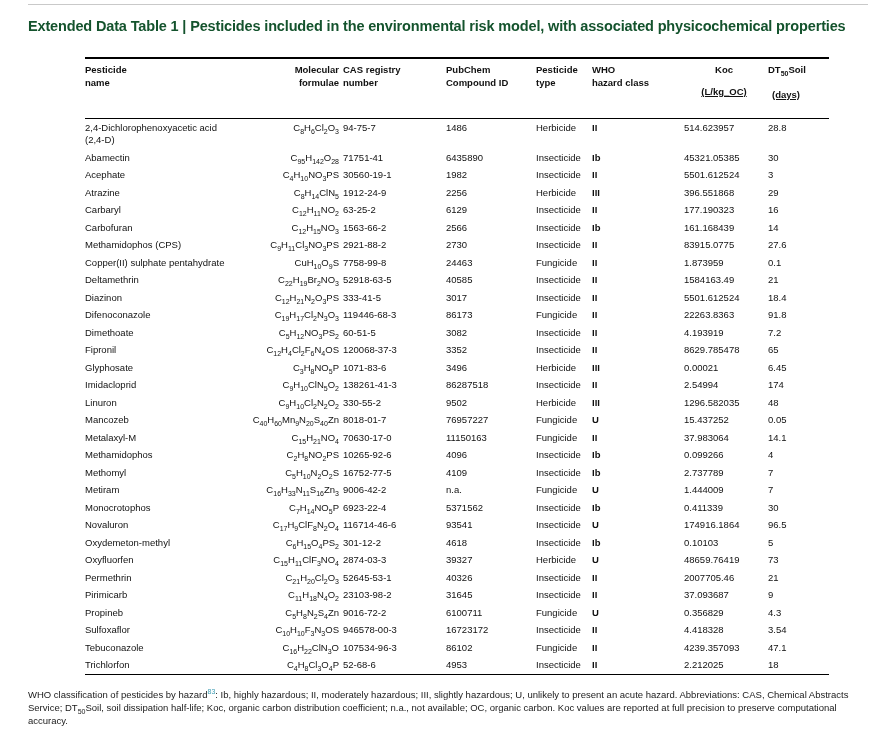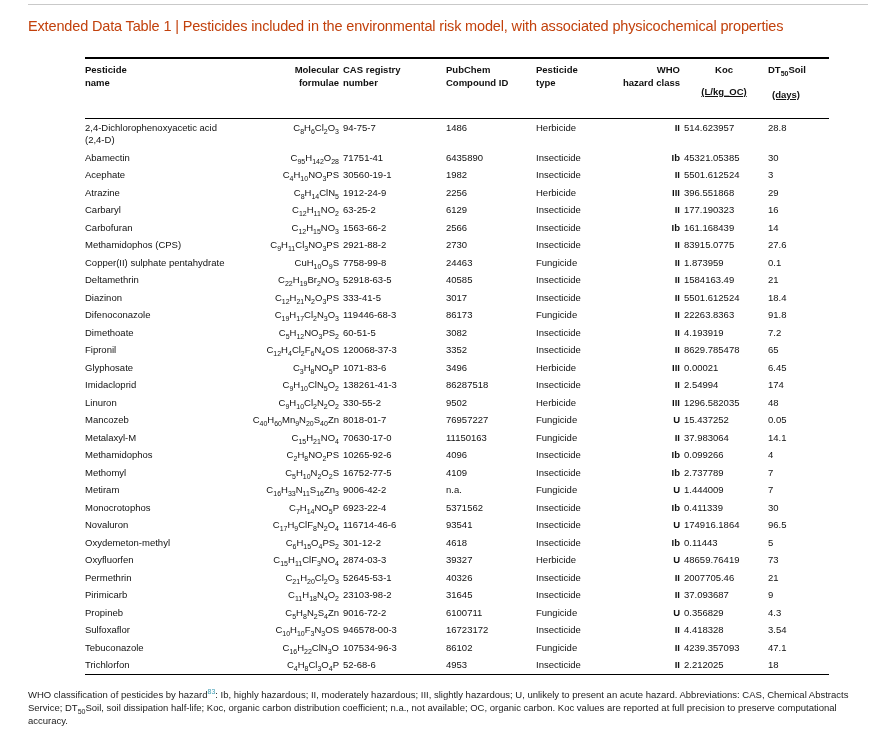--- a/index.html
+++ b/index.html
@@ -6,21 +6,21 @@
   body{
     width:890px;height:751px;position:relative;overflow:hidden;
     font-family:"Liberation Sans", sans-serif;color:#111;
     -webkit-font-smoothing:antialiased;
   }
   .top-rule{
     margin:4px 22px 0 28px;border:0;border-top:1px solid #c9c9c9;height:0;
   }
   .title{
     margin:12px 28px 0 28px;
-    font-size:14.5px;font-weight:normal;letter-spacing:-0.15px;color:#c2410c;
+    font-size:14.5px;font-weight:bold;letter-spacing:-0.15px;color:#14532d;
     line-height:18px;
   }
   .table-wrap{margin:22px 0 0 85px;width:716px;}
   table.data{
     border-collapse:collapse;width:716px;table-layout:fixed;
     border-top:2px solid #000;border-bottom:1px solid #000;
     font-size:9.5px;
   }
   thead th{
     text-align:left;vertical-align:top;font-weight:bold;
@@ -31,21 +31,21 @@
   tbody td{
     vertical-align:top;text-align:left;
     padding:2.5px 4px 2.5px 0;line-height:12.5px;
   }
   
   th:nth-child(1),td:nth-child(1){width:143px;}
   th:nth-child(2),td:nth-child(2){width:107px;text-align:right;}
   th:nth-child(3),td:nth-child(3){width:99px;}
   th:nth-child(4),td:nth-child(4){width:86px;}
   th:nth-child(5),td:nth-child(5){width:52px;}
-  th:nth-child(6),td:nth-child(6){width:88px;text-align:right;}
+  th:nth-child(6),td:nth-child(6){width:88px;}
   th:nth-child(7),td:nth-child(7){width:80px;}
   th:nth-child(8),td:nth-child(8){width:57px;}
   
   thead th:nth-child(7){text-align:center;}
   thead th:nth-child(8) .h-unit{padding-left:4px;margin-top:12px;}
   
   tbody td:nth-child(6){font-weight:bold;}
   sub{font-size:7px;line-height:0;}
   .footnote{
     margin:13px 28px 0 28px;font-size:9.5px;line-height:13px;color:#1a1a1a;
@@ -344,21 +344,21 @@
           <td>174916.1864</td>
           <td>96.5</td>
         </tr>
         <tr>
           <td>Oxydemeton-methyl</td>
           <td>C<sub>6</sub>H<sub>15</sub>O<sub>4</sub>PS<sub>2</sub></td>
           <td>301-12-2</td>
           <td>4618</td>
           <td>Insecticide</td>
           <td>Ib</td>
-          <td>0.11443</td>
+          <td>0.10103</td>
           <td>5</td>
         </tr>
         <tr>
           <td>Oxyfluorfen</td>
           <td>C<sub>15</sub>H<sub>11</sub>ClF<sub>3</sub>NO<sub>4</sub></td>
           <td>2874-03-3</td>
           <td>39327</td>
           <td>Herbicide</td>
           <td>U</td>
           <td>48659.76419</td>

